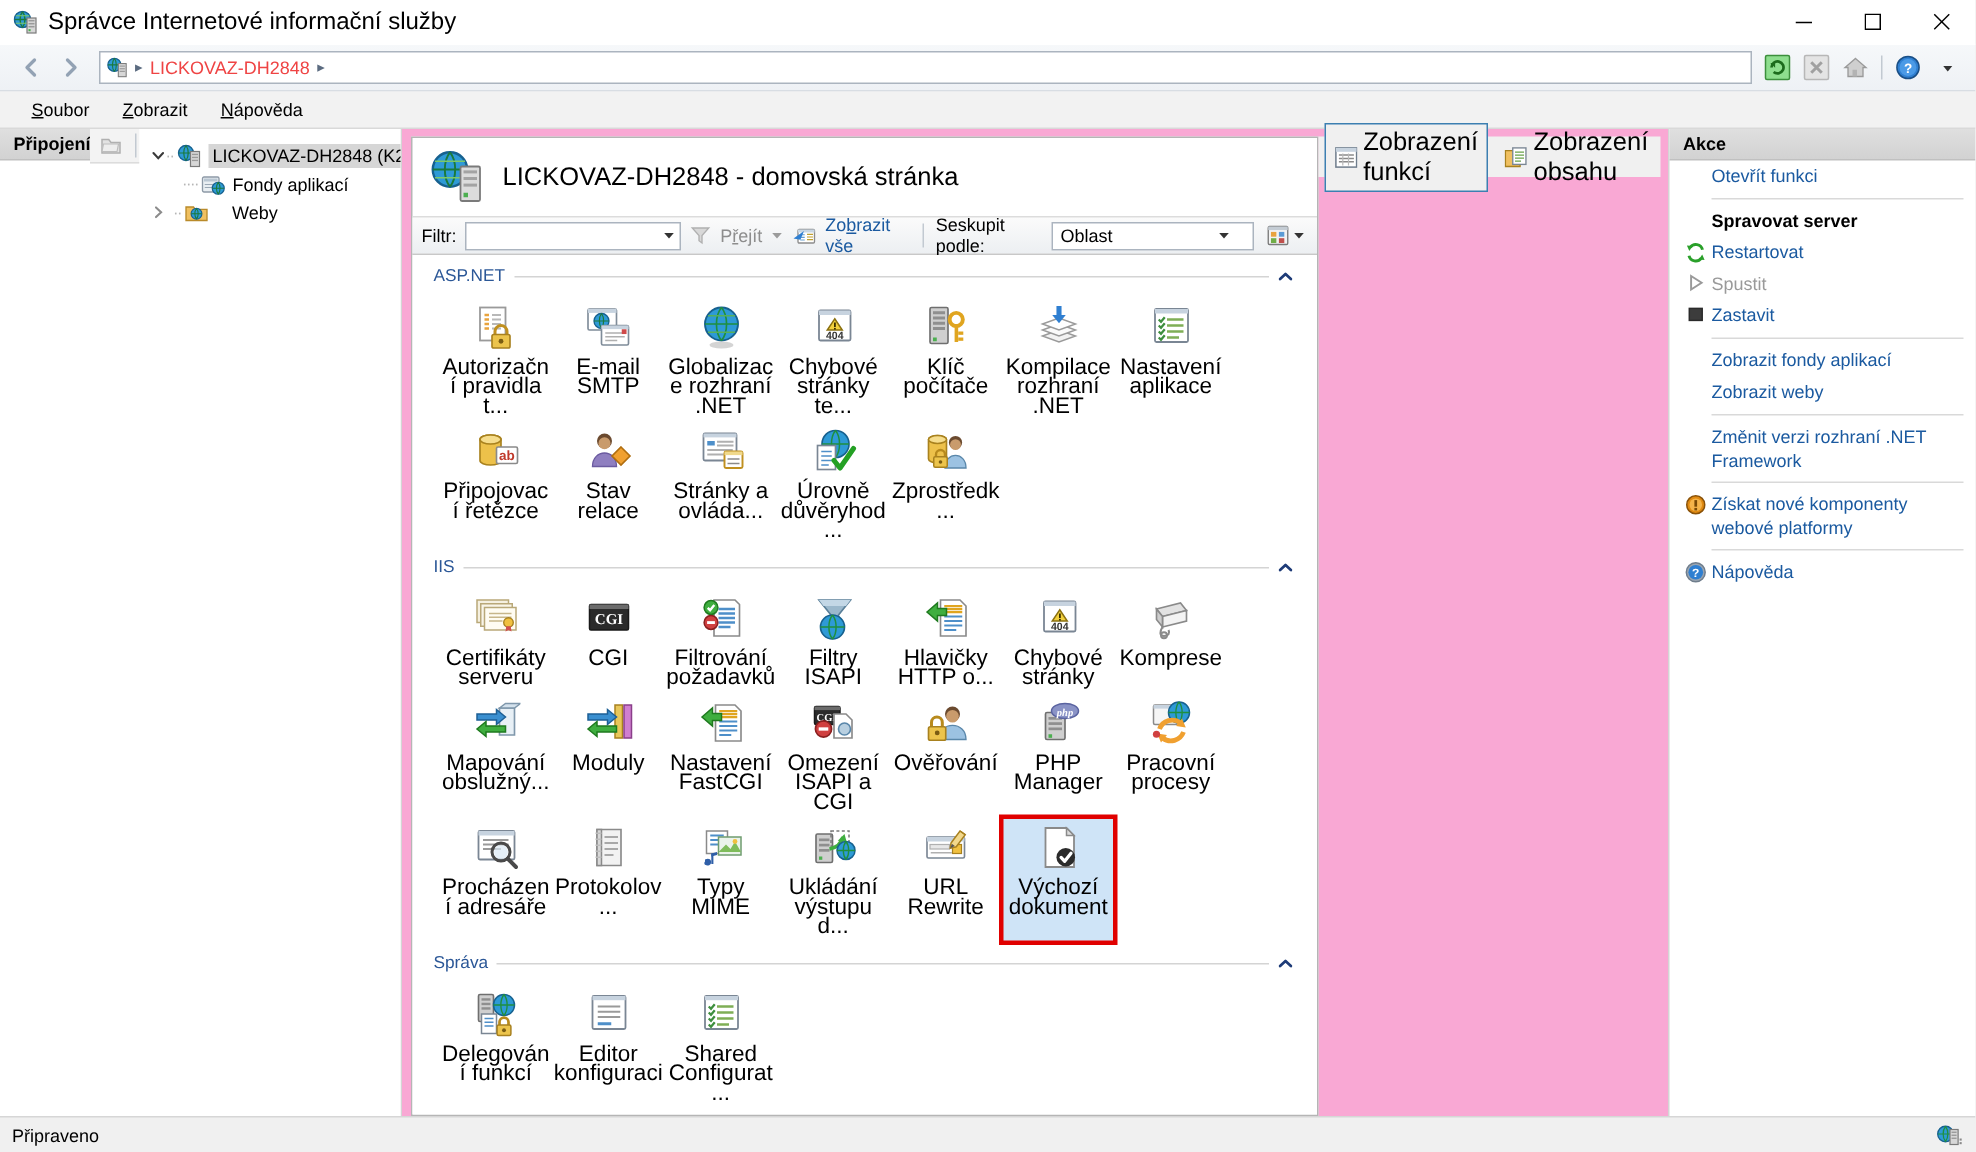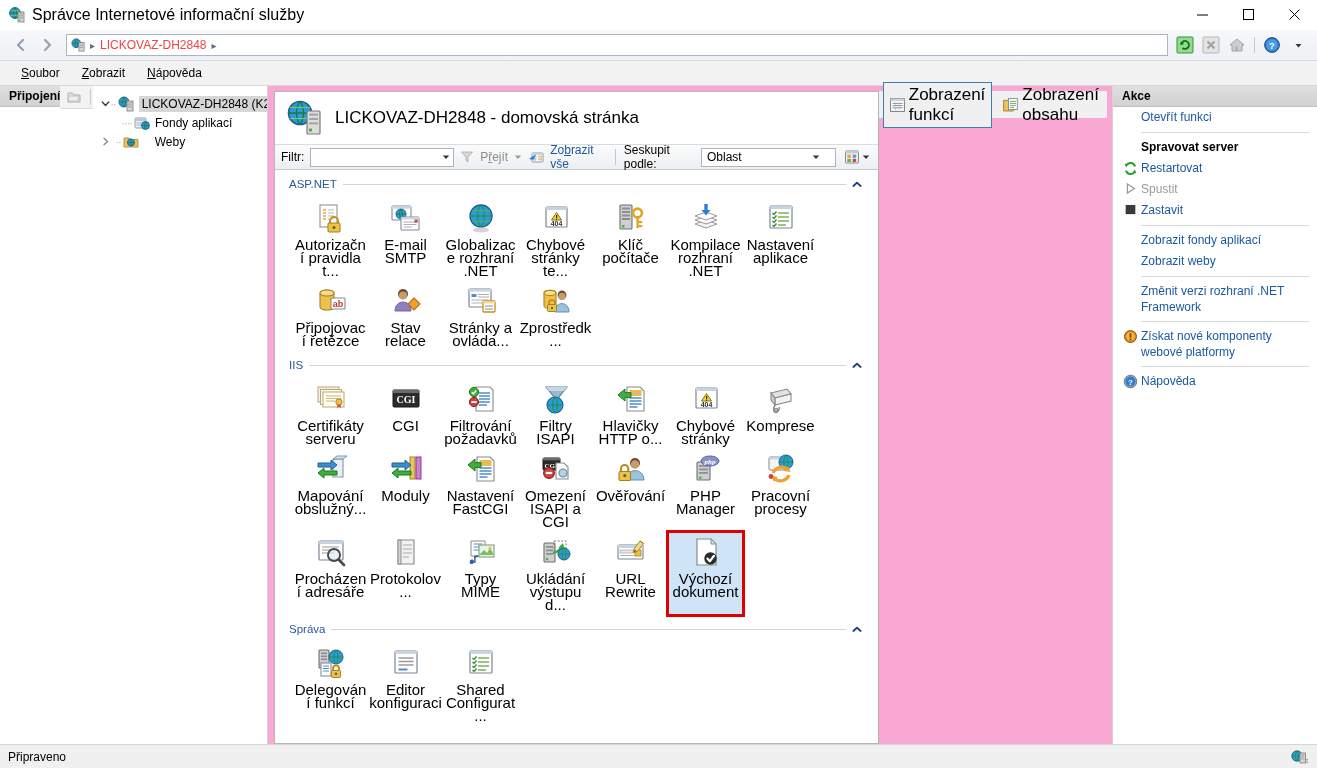--- a/index.html
+++ b/index.html
@@ -654,20 +654,32 @@
                     <rect x="6.5" y="9" width="5" height="3" fill="#4e8fc9"></rect>
                     <path d="M13 9.5h11M13 12h11M6.5 15h17M6.5 18h11" stroke="#b0b0b0" stroke-width="1.2"></path>
                     <rect x="18" y="16" width="12" height="11" rx="1" fill="#fff" stroke="#c09020" stroke-width="1.3"></rect>
                     <rect x="18" y="16" width="12" height="2.4" fill="#f0d98c"></rect>
                     <path d="M20 21h8M20 24h8" stroke="#8a8a8a" stroke-width="1"></path>
                   </svg>
                 </span>
                 <span class="lbl">Stránky a ovláda...</span>
               </div>
 
+              <div class="tile">
+                <span class="ico">
+                  <svg width="32" height="32" viewBox="0 0 32 32">
+                    <ellipse cx="17" cy="11" rx="9" ry="9" fill="#2e9ad6" stroke="#17618f" stroke-width="1.1"></ellipse>
+                    <path d="M8 11h18M17 2c3.6 4.5 3.6 13.5 0 18M17 2c-3.6 4.5-3.6 13.5 0 18" stroke="#1f8f3f" fill="none" stroke-width="1"></path>
+                    <rect x="5" y="12" width="12" height="16" fill="#fff" stroke="#7a8694" stroke-width="1.1"></rect>
+                    <path d="M7.5 16h7M7.5 19h7M7.5 22h7M7.5 25h5" stroke="#4e8fc9" stroke-width="1.1"></path>
+                    <path d="M16 22 L20 27 L29 14" fill="none" stroke="#24a024" stroke-width="3.4" stroke-linecap="round" stroke-linejoin="round"></path>
+                  </svg>
+                </span>
+                <span class="lbl">Úrovně důvěryhod...</span>
+              </div>
 
               <div class="tile">
                 <span class="ico">
                   <svg width="32" height="32" viewBox="0 0 32 32">
                     <path d="M4 8 a6 2.6 0 0 1 12 0 v13 a6 2.6 0 0 1 -12 0 Z" fill="#edc14a" stroke="#a9821e" stroke-width="1.1"></path>
                     <ellipse cx="10" cy="8" rx="6" ry="2.6" fill="#f6dd8c" stroke="#a9821e" stroke-width="1"></ellipse>
                     <circle cx="22" cy="10" r="4.4" fill="#6b4a2f"></circle>
                     <path d="M15 27 c0-5.5 3.4-8.4 7-8.4 s7 2.9 7 8.4 Z" fill="#9cc2e2" stroke="#5a87aa" stroke-width="0.9"></path>
                     <circle cx="22" cy="11.4" r="3.6" fill="#c99b6c"></circle>
                     <path d="M9 20v-2a3 3 0 0 1 6 0v2" fill="none" stroke="#b88a1c" stroke-width="1.6"></path>

